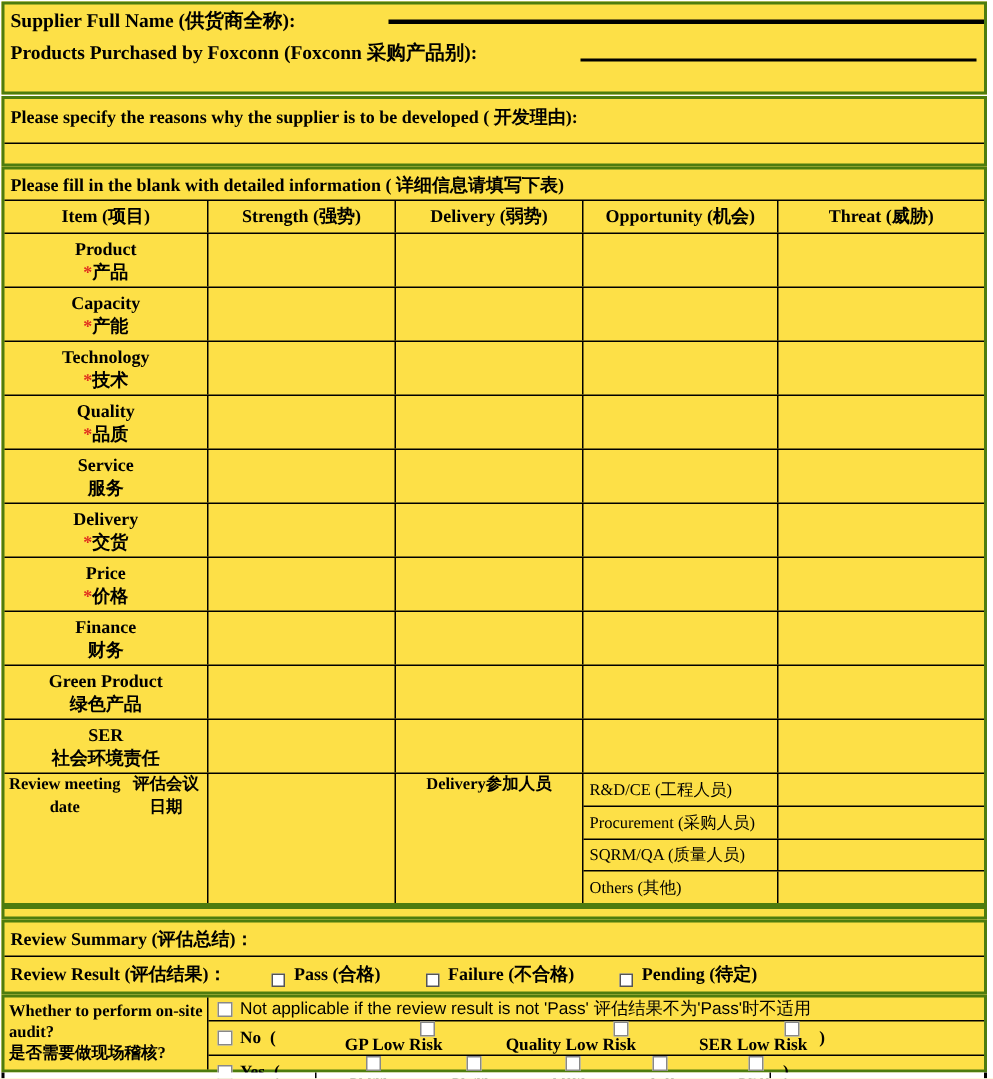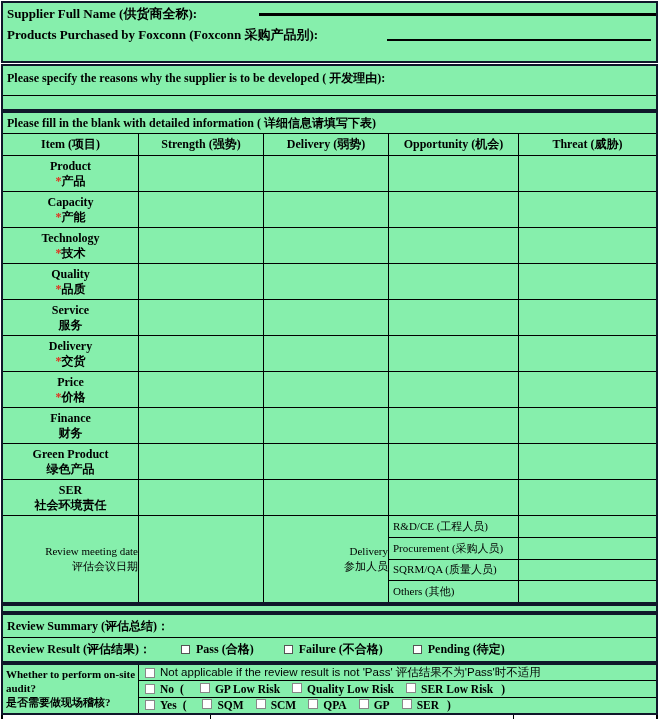--- a/index.html
+++ b/index.html
@@ -1,21 +1,21 @@
 <!DOCTYPE html>
 <html style="--color-required: #e0301e; --color-border: #000000;"><head>
 <meta charset="utf-8">
 <style>
   html,body{margin:0;padding:0;background:#fff;}
   .page{
     position:relative;width:662px;height:719px;background:#fff;overflow:hidden;
     font-family:"Liberation Serif","DejaVu Serif",serif;color:#000;
     -webkit-font-smoothing:antialiased;
   }
-  section,.strip{position:absolute;left:1px;width:657px;border:2px solid #0f172a;box-sizing:border-box;background:#86efac;}
+  section,.strip{position:absolute;left:1px;width:657px;border:2px solid #4d7c0f;box-sizing:border-box;background:#fde047;}
 
   
   #sec-supplier{top:1px;height:62px;}
   .suplabel{position:absolute;left:4px;font-size:13px;font-weight:700;white-space:nowrap;}
   .lbl-row1{top:2px;}
   .lbl-row2{top:23px;}
   .wline{position:absolute;background:#000;}
   .line1{left:256px;top:10px;width:397px;height:3px;}
   .line2{left:384px;top:36px;width:264px;height:2px;}
 
@@ -36,55 +36,55 @@
   .c:last-child{border-right:none;}
   .c0{width:136px;text-align:center;} .c1{width:125px;} .c2{width:125px;} .c3{width:130px;} .c4{width:137px;}
   .hcell{display:flex;align-items:center;justify-content:center;
     font-size:12px;font-weight:700;white-space:nowrap;}
   .itemcell{display:flex;flex-direction:column;align-items:center;justify-content:center;
     font-size:12px;font-weight:700;line-height:15px;text-align:center;}
   .req{color:var(--color-required,#e0301e);}
 
   
   .review-row{height:86px;}
-  .rr-cell{box-sizing:border-box;border-right:1px solid #000;display:flex;flex-direction:column;
-    align-items:flex-end;justify-content:center;font-size:11px;font-weight:400;line-height:15px;text-align:center;}
+  .rr-cell{box-sizing:border-box;border-right:1px solid #000;display:flex;flex-direction:row;
+    align-items:flex-start;justify-content:center;font-size:11px;font-weight:700;line-height:15px;text-align:center;}
   .rr-c0{width:136px;} .rr-c1{width:125px;} .rr-c2{width:125px;}
   .rr-right{width:267px;display:flex;flex-direction:column;}
   .rr-sub{flex:1;display:flex;border-bottom:1px solid #000;box-sizing:border-box;}
   .rr-sub:last-child{border-bottom:none;}
   .rr-label{width:130px;border-right:1px solid #000;box-sizing:border-box;display:flex;align-items:center;
     padding-left:4px;font-size:11px;font-weight:400;white-space:nowrap;}
   .rr-blank{flex:1;}
 
   
   #blank-strip{top:604px;height:9px;}
 
   
   #sec-summary{top:613px;height:50px;display:flex;flex-direction:column;}
   .sum-row1{height:23px;border-bottom:1px solid #000;box-sizing:border-box;display:flex;align-items:center;
     padding-left:4px;font-size:12px;font-weight:700;}
   .sum-row2{flex:1;display:flex;align-items:center;padding-left:4px;font-size:12px;font-weight:700;white-space:nowrap;}
-  .opt{display:inline-flex;align-items:center;margin-left:30px;}
+  .opt{display:inline-flex;align-items:flex-end;margin-left:30px;}
   .opt:first-of-type{margin-left:16px;}
   .cb{display:inline-block;width:7px;height:7px;border:1px solid #555;background:#fff;margin-right:6px;flex:none;}
 
   
   #sec-audit{top:663px;height:52px;display:flex;}
   .aud-left{width:136px;border-right:1px solid #000;box-sizing:border-box;padding:2px 2px 0 3px;
     font-size:11px;font-weight:700;line-height:14px;}
   .aud-right{flex:1;display:flex;flex-direction:column;}
   .aud-row{flex:1;display:flex;align-items:center;border-bottom:1px solid #000;box-sizing:border-box;
     padding-left:6px;font-size:11.5px;font-weight:700;white-space:nowrap;}
   .aud-row:last-child{border-bottom:none;}
   .aud-row .cb{width:8px;height:8px;border-color:#888;margin-right:5px;}
   .aud-row-na{font-family:"Liberation Sans","DejaVu Sans",sans-serif;font-weight:400;font-size:11.5px;}
   .paren{margin:0 4px 0 6px;}
   .paren-close{margin-left:8px;}
-  .aud-opt{display:inline-flex;align-items:flex-start;margin-left:12px;}
+  .aud-opt{display:inline-flex;align-items:flex-end;margin-left:42px;flex-direction:column;}
   .aud-opt:first-of-type{margin-left:0;}
 
   
   #partial-row{position:absolute;left:1px;width:657px;top:715px;height:4px;
     border-left:2px solid #000;border-right:2px solid #000;box-sizing:border-box;background:#fff;}
   .pline{position:absolute;top:0;width:1px;height:100%;background:#000;}
   .p1{left:207px;} .p2{left:510px;}
 </style>
 </head>
 <body>

